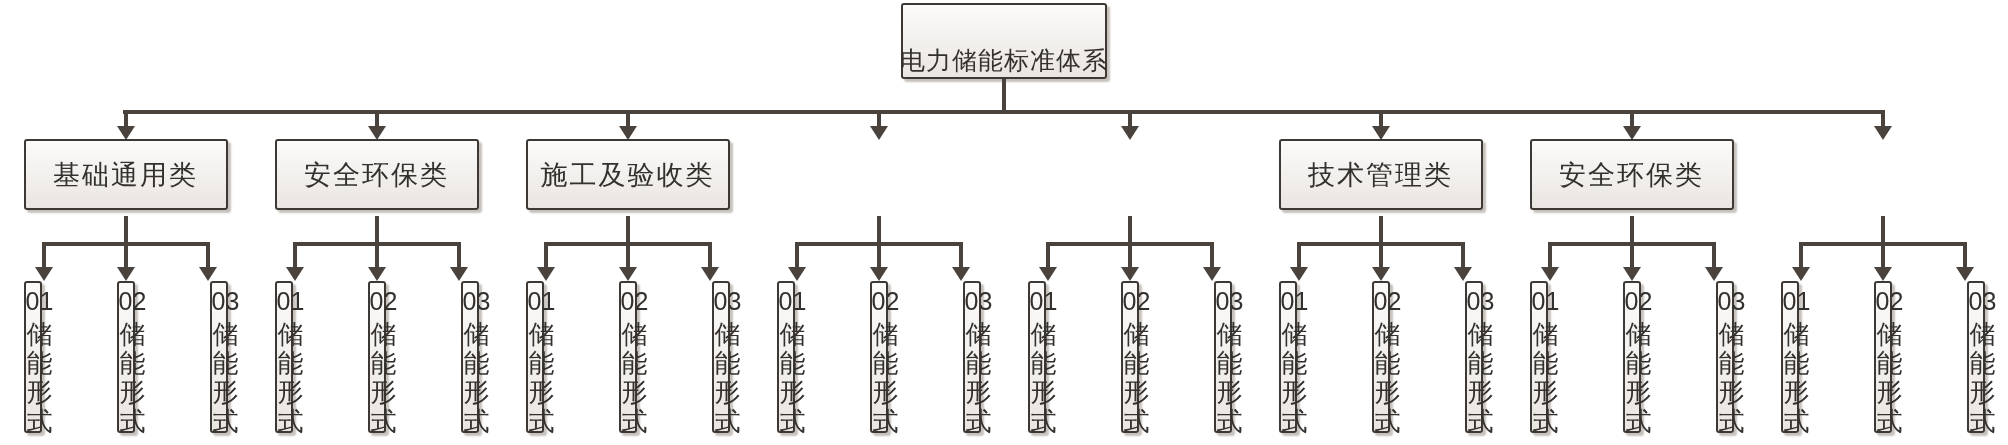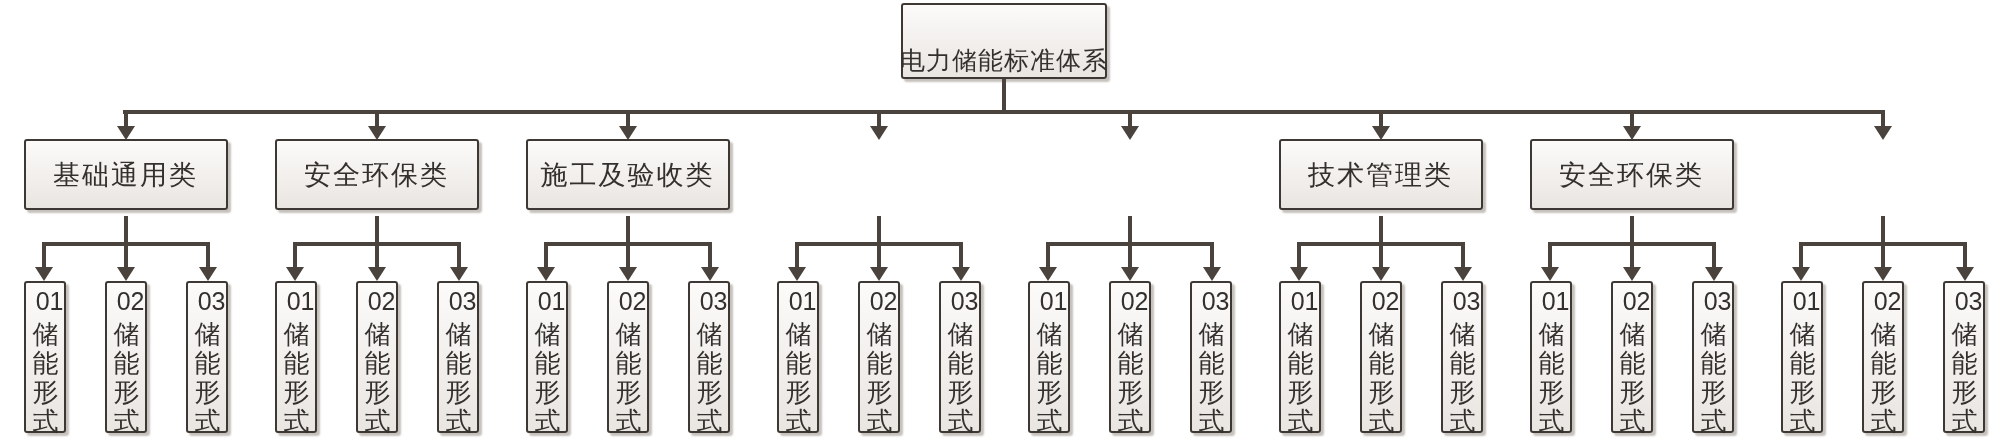--- a/index.html
+++ b/index.html
@@ -75,23 +75,23 @@
   .chead.c3 { left: calc(50% + 73px); }
 
   .children {
     position: absolute;
     left: calc(50% - 102px);
     top: 281px;
     width: 204px;
     display: flex; justify-content: space-between;
   }
   .child {
-    width: 42px;
+    width: 18px;
     height: 152px;
-    text-align: right;
+    text-align: center;
     padding-top: 3px;
   }
   .child .num {
     font-family: "Liberation Sans", "DejaVu Sans", sans-serif;
     font-size: 25px;
     line-height: 30px;
   }
   .child .vtext {
     width: 28px;
     margin: 4px auto;

